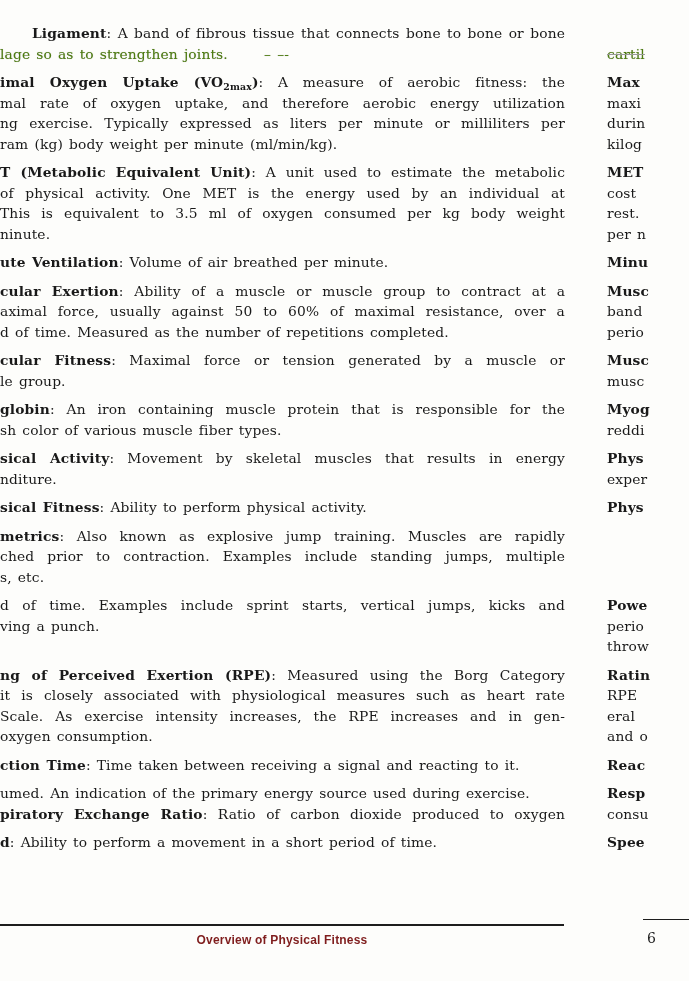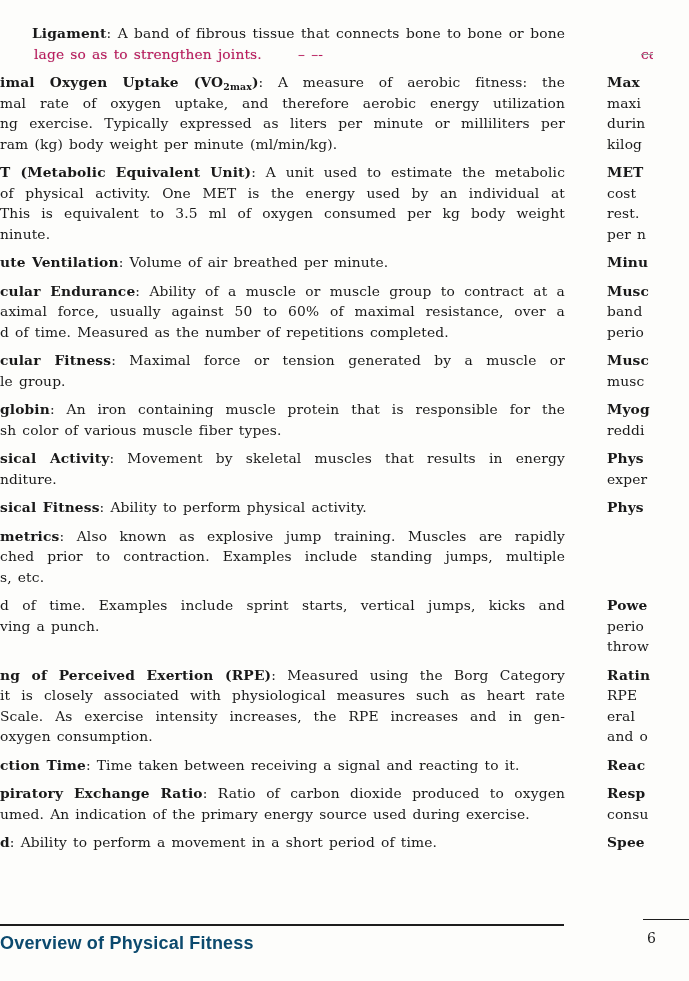--- a/index.html
+++ b/index.html
@@ -23,32 +23,32 @@
     height:20.5px;
     overflow:hidden;
     letter-spacing:0.15px;
     word-spacing:1.5px;
     color:#191919;
   }
   .ln.just { text-align:justify; text-align-last:justify; }
   .col-right .ln { white-space:nowrap; }
   b { font-weight:bold; }
   sub { font-size:68%; vertical-align:-0.28em; line-height:0; }
-  .fade { color:#be185d; text-shadow:0 0 1px #bbb;padding-left:34px; }
+  .fade { color:#4d7c0f; text-shadow:0 0 1px #bbb; }
   .col-right .fade { text-decoration:line-through; text-decoration-color:#9a9a9a; }
   .footer-left { position:absolute; left:0; top:924px; width:564px; }
   .footer-rule { border-top:2px solid #1d1d1d; height:0; }
   .footer-rule-short { border-top:1.5px solid #1d1d1d; height:0; }
   .footer-title {
     margin-top:7px;
-    text-align:left;
+    text-align:center;
     font-family:"Liberation Sans", sans-serif;
     font-weight:bold;
-    font-size:18px;
-    color:#0c4a6e;
+    font-size:12px;
+    color:#7f1d1d;
     letter-spacing:0.2px;
   }
   .footer-right { position:absolute; left:643px; top:919px; width:46px; }
   .pagenum {
     margin-top:10px;
     padding-left:4px;
     font-size:14px;
     color:#222;
     font-family:"DejaVu Serif", serif;
   }
@@ -99,21 +99,21 @@
       <div class="row">
         <div class="col-left">
           <div class="ln"><b>ute Ventilation</b>: Volume of air breathed per minute.</div>
         </div>
         <div class="col-right">
           <div class="ln"><b>Minu</b></div>
         </div>
       </div>
       <div class="row">
         <div class="col-left">
-          <div class="ln just"><b>cular Endurance</b>: Ability of a muscle or muscle group to contract at a</div>
+          <div class="ln just"><b>cular Exertion</b>: Ability of a muscle or muscle group to contract at a</div>
           <div class="ln just">aximal force, usually against 50 to 60% of maximal resistance, over a</div>
           <div class="ln">d of time. Measured as the number of repetitions completed.</div>
         </div>
         <div class="col-right">
           <div class="ln"><b>Musc</b></div>
           <div class="ln">band</div>
           <div class="ln">perio</div>
         </div>
       </div>
       <div class="row">
@@ -189,22 +189,22 @@
       <div class="row">
         <div class="col-left">
           <div class="ln"><b>ction Time</b>: Time taken between receiving a signal and reacting to it.</div>
         </div>
         <div class="col-right">
           <div class="ln"><b>Reac</b></div>
         </div>
       </div>
       <div class="row">
         <div class="col-left">
+          <div class="ln">umed. An indication of the primary energy source used during exercise.</div>
           <div class="ln just"><b>piratory Exchange Ratio</b>: Ratio of carbon dioxide produced to oxygen</div>
-          <div class="ln">umed. An indication of the primary energy source used during exercise.</div>
         </div>
         <div class="col-right">
           <div class="ln"><b>Resp</b></div>
           <div class="ln">consu</div>
         </div>
       </div>
       <div class="row">
         <div class="col-left">
           <div class="ln"><b>d</b>: Ability to perform a movement in a short period of time.</div>
         </div>

